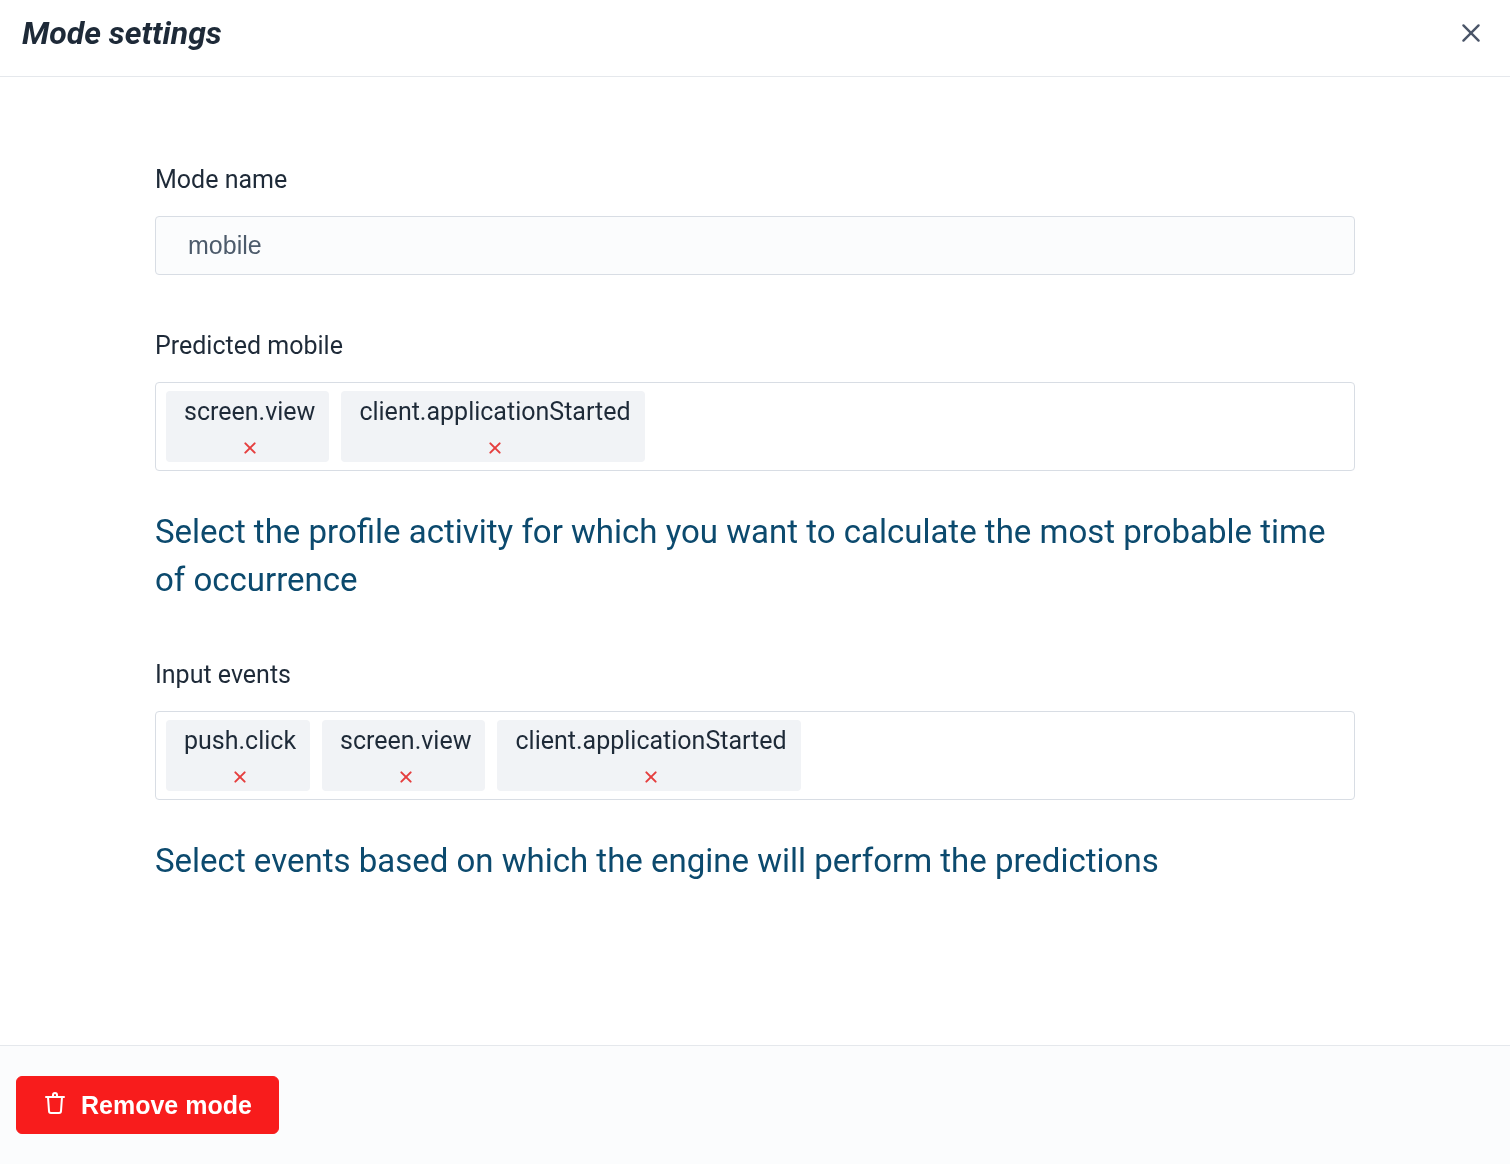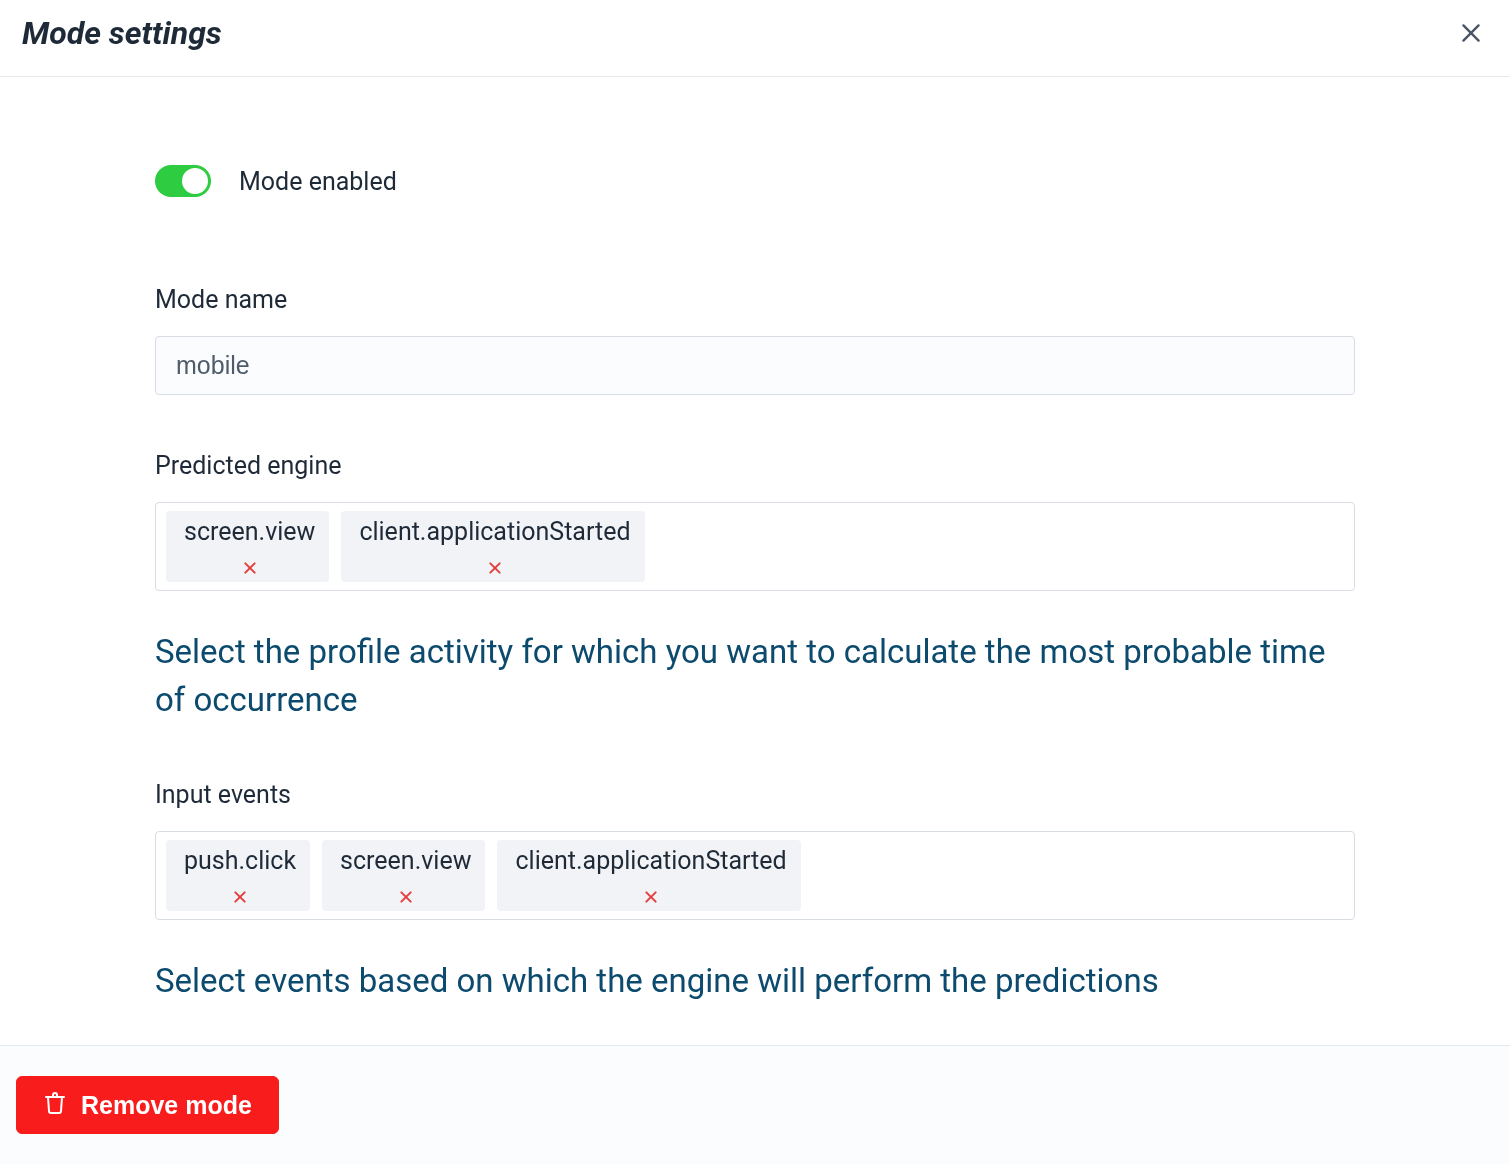--- a/index.html
+++ b/index.html
@@ -79,21 +79,21 @@
     font-size: 25px;
     font-weight: 400;
     color: #1e2a38;
     margin-bottom: 22px;
     display: block;
   }
   .text-input {
     width: 100%;
     font-size: 25px;
     color: #4d5b6b;
-    padding: 14px 20px;
+    padding: 14px 32px;
     border: 1px solid #d8dde4;
     border-radius: 4px;
     background: #fbfcfd;
     outline: none;
   }
 
   .chips-input {
     width: 100%;
     border: 1px solid #d8dde4;
     border-radius: 4px;
@@ -188,32 +188,28 @@
       <svg width="26" height="26" viewBox="0 0 24 24" fill="none" stroke="currentColor" stroke-width="2.2" stroke-linecap="round">
         <line x1="5" y1="5" x2="19" y2="19"></line>
         <line x1="19" y1="5" x2="5" y2="19"></line>
       </svg>
     </span>
   </button>
 </div>
 
 <div class="content">
 
-  <div class="toggle-row">
-    <div class="switch" role="switch" aria-checked="true"></div>
-    <div class="toggle-label">Mode enabled</div>
-  </div>
 
   <div class="section">
     <label class="section-label">Mode name</label>
     <input class="text-input" type="text" value="mobile" style="">
   </div>
 
   <div class="section">
-    <label class="section-label">Predicted engine</label>
+    <label class="section-label">Predicted mobile</label>
     <div class="chips-input">
 
       <span class="chip">
         <span>screen.view</span>
         <button class="chip-x">
           <span>
             <svg width="16" height="16" viewBox="0 0 24 24" fill="none" stroke="#e53e3e" stroke-width="3" stroke-linecap="round">
               <line x1="5" y1="5" x2="19" y2="19"></line>
                 <line x1="19" y1="5" x2="5" y2="19"></line>
             </svg>

